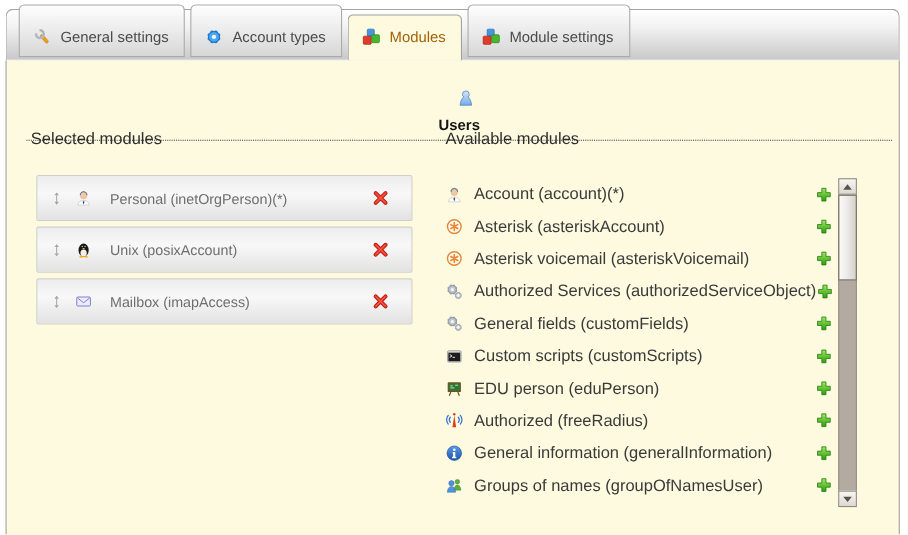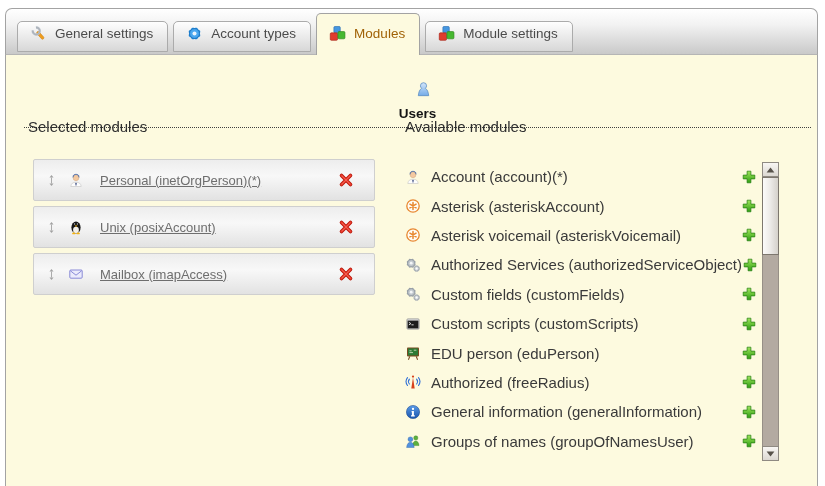--- a/index.html
+++ b/index.html
@@ -14,21 +14,21 @@
   
   .tab-bar{
     position:relative;height:47px;box-sizing:border-box;
     display:flex;align-items:flex-end;gap:5px;padding:0 0 0 11px;
     background:linear-gradient(#ffffff 0%,#f2f2f2 35%,#c9c9c9 100%);
     border:1px solid #a3a3a3;border-bottom:1px solid #b5b5b5;
     border-radius:7px 7px 0 0;
   }
   .tab{
     display:flex;align-items:center;gap:8px;
-    padding:3px 14px 9px 12px;margin-bottom:2px;
+    padding:20px 14px 9px 12px;margin-bottom:2px;
     font-size:13.5px;color:#4b4b4b;white-space:nowrap;cursor:pointer;
     background:linear-gradient(#fefefe,#e9e9e9 55%,#d7d7d7);
     border:1px solid #ababab;border-radius:5px 5px 0 0;margin-top:48px;
   }
   .tab.active{
     background:#fdfadf;border-color:#a3a3a3;border-bottom:none;
     padding-top:11px;padding-bottom:13px;margin-bottom:-1px;
     position:relative;z-index:3;color:#a16207;justify-content:space-between;
   }
 
@@ -51,21 +51,21 @@
   
   .sel-list{position:absolute;left:27px;top:104px;width:342px;}
   .sel-row{
     box-sizing:border-box;height:42px;margin-bottom:5px;width:342px;
     display:flex;align-items:center;
     padding-left:11px;padding-right:20px;
     background:linear-gradient(#ededed 0%,#f8f8f8 40%,#e2e2e2 100%);
     border:1px solid #cfcfcf;border-radius:2px;cursor:move;
   }
   .sel-row .mod-icon{margin-left:10px;}
-  .sel-label{margin-left:16px;font-size:13px;color:#6e6e6e;white-space:nowrap;text-decoration:underline;}
+  .sel-label{margin-left:16px;font-size:13px;color:#6e6e6e;white-space:nowrap;}
   .sel-row .del{margin-left:auto;cursor:pointer;}
 
   
   .av-list{position:absolute;left:399px;top:107px;width:352px;}
   .av-row{height:29.4px;display:flex;align-items:center;}
   .av-label{margin-left:10px;font-size:15px;color:#3a3a3a;white-space:nowrap;}
   .av-row .add{margin-left:auto;cursor:pointer;}
 
   
   .scrollbar{
@@ -368,21 +368,21 @@
         <span class="av-label">Authorized Services (authorizedServiceObject)</span>
         <svg class="icon16 add">
             <use href="#sym-plus" xlink:href="#sym-plus"></use>
           </svg>
       </div>
 
       <div class="av-row">
         <svg class="icon16">
             <use href="#sym-gears" xlink:href="#sym-gears"></use>
           </svg>
-        <span class="av-label">Custom fields (customFields)</span>
+        <span class="av-label">General fields (customFields)</span>
         <svg class="icon16 add">
             <use href="#sym-plus" xlink:href="#sym-plus"></use>
           </svg>
       </div>
 
       <div class="av-row">
         <svg class="icon16">
             <use href="#sym-terminal" xlink:href="#sym-terminal"></use>
           </svg>
         <span class="av-label">Custom scripts (customScripts)</span>

